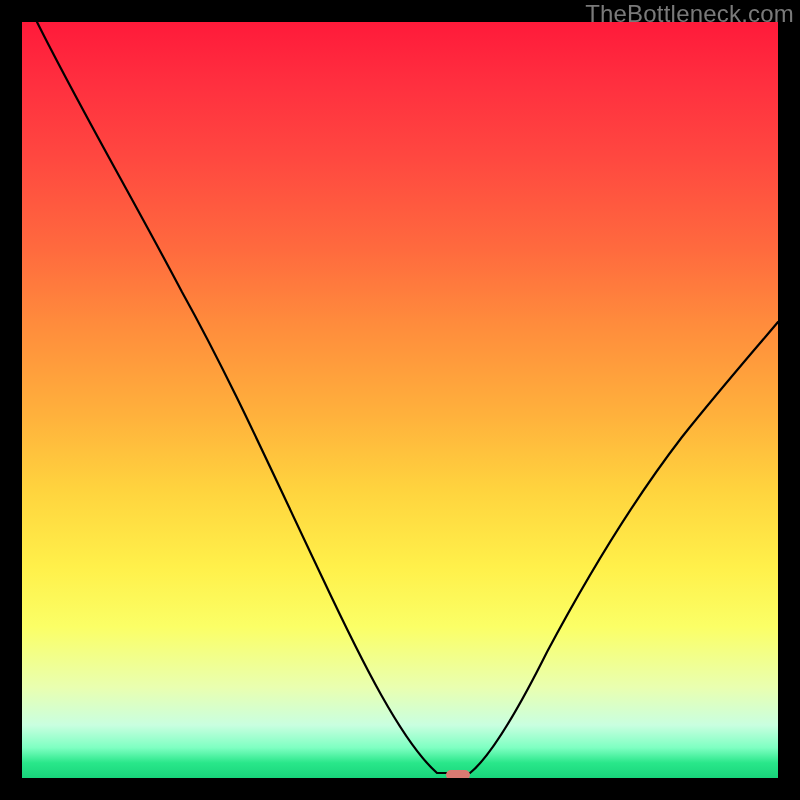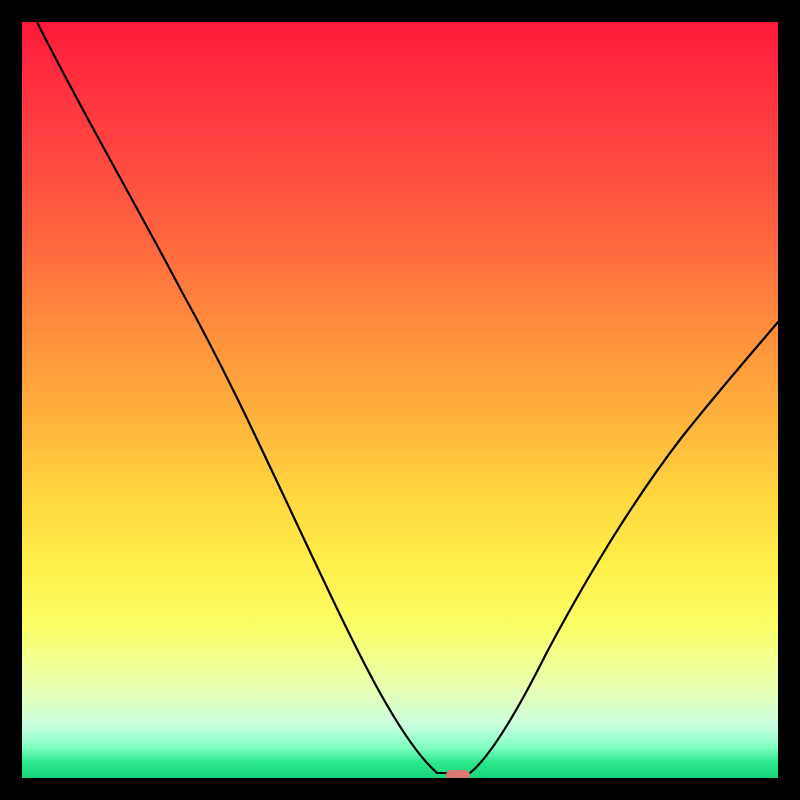--- a/index.html
+++ b/index.html
@@ -83,13 +83,14 @@
            C 340 640, 380 720, 415 751
            L 448 751
            C 468 735, 495 690, 525 630
            C 565 555, 610 480, 660 415
            C 700 365, 735 325, 756 300"></path>
 
       <rect class="marker" x="424" y="748" width="24" height="10" rx="5" ry="5"></rect>
     </svg>
   </div>
 
+  <div class="watermark">TheBottleneck.com</div>
 </div>
 
 </body></html>

